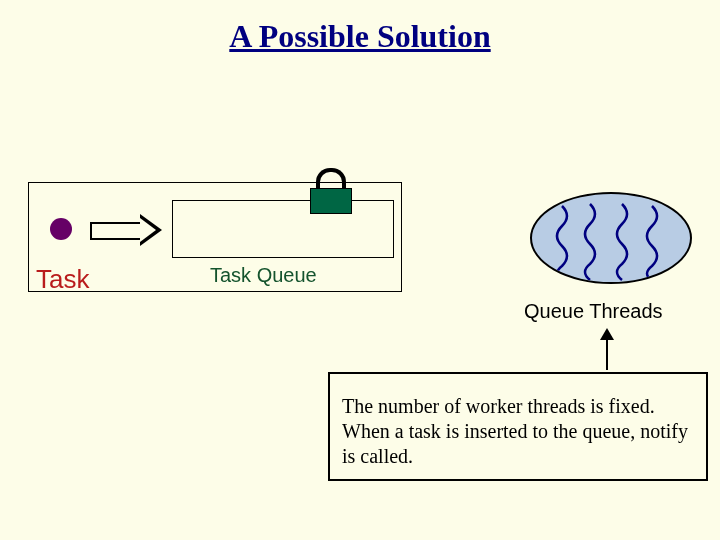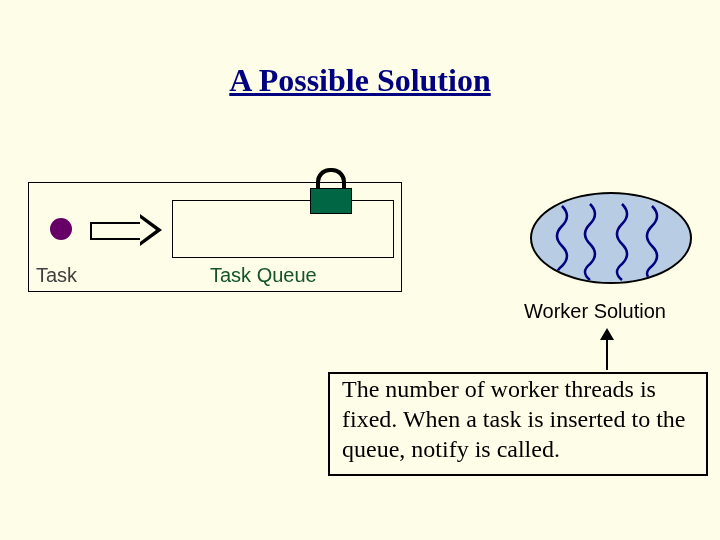--- a/index.html
+++ b/index.html
@@ -20,21 +20,20 @@
     position: absolute;
     top: 18px;
     left: 0;
     right: 0;
     text-align: center;
     font-family: "Times New Roman", Times, serif;
     font-size: 32px;
     font-weight: bold;
     text-decoration: underline;
     color: #000080;
-    margin-top: 44px;
   }
   .outer-box {
     position: absolute;
     left: 28px;
     top: 182px;
     width: 372px;
     height: 108px;
     border: 1px solid #000;
     background: transparent;
   }
@@ -44,22 +43,22 @@
     top: 218px;
     width: 22px;
     height: 22px;
     border-radius: 50%;
     background: #660066;
   }
   .task-label {
     position: absolute;
     left: 36px;
     top: 264px;
-    font-size: 20px;
-    color: #404040;
+    font-size: 26px;
+    color: #b91c1c;
     text-align: right;
   }
   .arrow-body {
     position: absolute;
     left: 90px;
     top: 222px;
     width: 48px;
     height: 14px;
     border: 2px solid #000;
     border-right: none;
@@ -164,23 +163,23 @@
     border-left: 7px solid transparent;
     border-right: 7px solid transparent;
     border-bottom: 12px solid #000;
   }
   .note-box {
     position: absolute;
     left: 328px;
     top: 372px;
     width: 352px;
     border: 2px solid #000;
-    padding: 0 12px 10px 12px;
+    padding: 20px 12px 10px 12px;
     font-family: "Times New Roman", Times, serif;
-    font-size: 24px;
+    font-size: 20px;
     line-height: 1.25;
     color: #000;
     background: transparent;
   }
 </style>
 </head>
 <body>
 
 <div class="stage">
 
@@ -204,20 +203,20 @@
   <div class="threads-oval">
     <svg width="158" height="88" viewBox="0 0 158 88">
       <g stroke="#000080" stroke-width="2.5" fill="none">
         <path d="M30 12 q10 10 0 20 q-10 10 0 20 q10 10 0 20 q-10 8 0 14"></path>
         <path d="M58 10 q10 10 0 20 q-10 10 0 20 q10 10 0 20 q-10 8 0 16"></path>
         <path d="M90 10 q10 10 0 20 q-10 10 0 20 q10 10 0 20 q-10 8 0 16"></path>
         <path d="M120 12 q10 10 0 20 q-10 10 0 20 q10 10 0 20 q-10 8 0 14"></path>
       </g>
     </svg>
   </div>
-  <div class="threads-label">Worker Solution</div>
+  <div class="threads-label">Queue Threads</div>
 
   <div class="ann-arrow-tip"></div>
   <div class="ann-arrow-line"></div>
 
   <div class="note-box">The number of worker threads is fixed. When a task is inserted to the queue, notify is called.</div>
 
 </div>
 
 </body></html>

